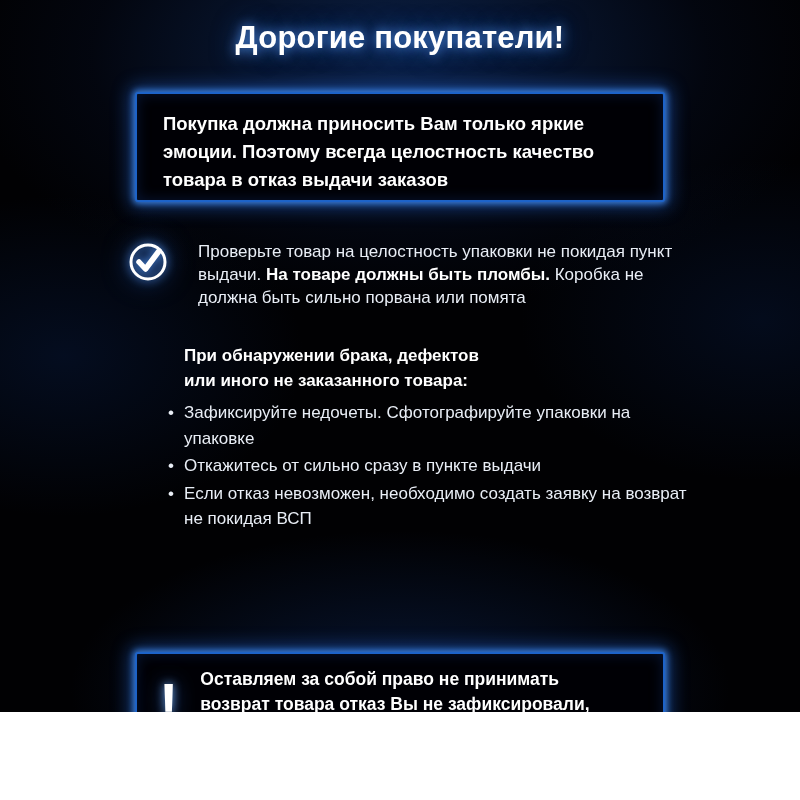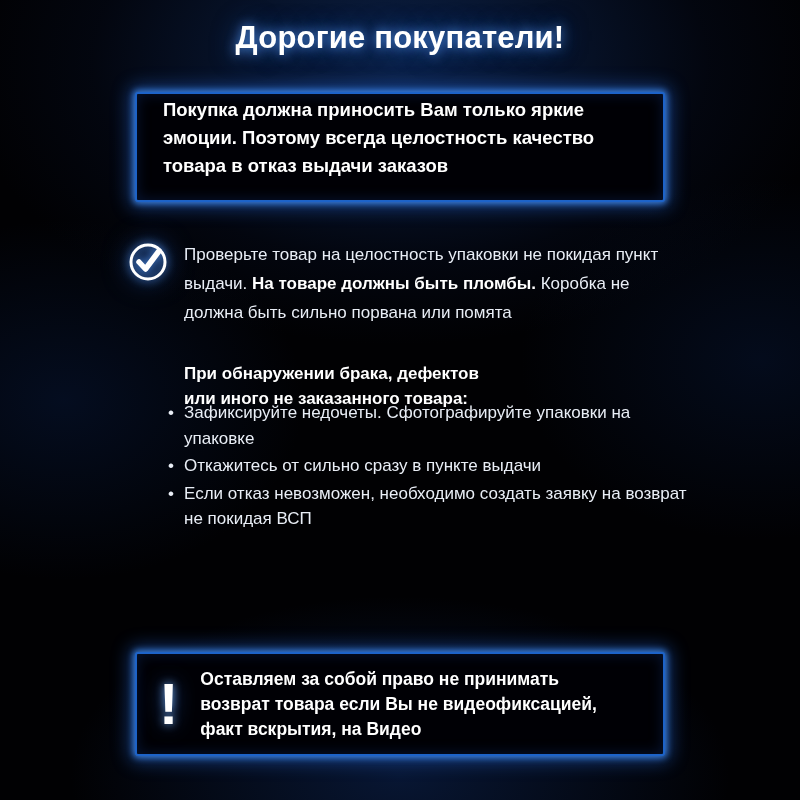--- a/index.html
+++ b/index.html
@@ -6,21 +6,21 @@
     margin: 0;
     padding: 0;
     background: #ffffff;
   }
   body {
     font-family: "Liberation Sans", sans-serif;
   }
   .poster {
     position: relative;
     width: 800px;
-    height: 800px;
+    height: 712px;
     background:
       radial-gradient(ellipse 70% 45% at 50% 8%, rgba(20,60,130,0.55) 0%, rgba(8,20,50,0.25) 55%, rgba(0,0,0,0) 78%),
       radial-gradient(ellipse 55% 30% at 50% 97%, rgba(16,48,110,0.45) 0%, rgba(0,0,0,0) 75%),
       radial-gradient(ellipse 40% 30% at 8% 50%, rgba(10,35,85,0.35) 0%, rgba(0,0,0,0) 75%),
       radial-gradient(ellipse 40% 30% at 95% 45%, rgba(10,35,85,0.30) 0%, rgba(0,0,0,0) 75%),
       #010103;
     overflow: hidden;
     box-sizing: border-box;
   }
   .title {
@@ -45,21 +45,21 @@
     box-shadow:
       0 0 6px 2px rgba(70,150,255,0.75),
       0 0 18px 6px rgba(40,110,230,0.45),
       inset 0 0 14px rgba(20,60,140,0.35);
   }
   .banner-top {
     top: 92px;
     left: 135px;
     width: 530px;
     height: 110px;
-    padding: 2px 22px 0 26px;
+    padding: 16px 22px 0 26px;
   }
   .banner-top .txt {
     color: #ffffff;
     font-size: 18.5px;
     font-weight: bold;
     line-height: 28px;
   }
 
   .banner-bottom {
     top: 652px;
@@ -102,21 +102,22 @@
     padding-top: 2px;
   }
   .check {
     width: 40px;
     height: 40px;
     filter: drop-shadow(0 0 5px rgba(90,160,255,0.9)) drop-shadow(0 0 12px rgba(40,110,230,0.6));
   }
   .body-txt {
     color: #e9eef6;
     font-size: 17px;
-    line-height: 29px;
+    line-height: 23px;
+    margin-left: 14px;
   }
   .body-txt b { color: #ffffff; font-weight: bold; }
 
   .block1 { top: 240px; left: 128px; width: 560px; }
   .sub-head {
     margin-top: 34px;
     color: #ffffff;
     font-size: 17px;
     font-weight: bold;
     line-height: 25px;
@@ -191,19 +192,19 @@
       <span>Если отказ невозможен, необходимо создать заявку на возврат не покидая ВСП</span>
     </div>
   </div>
 
 
   <div class="banner banner-bottom">
     <div class="inner">
       <div class="excl">!</div>
       <div class="txt">
         <div>Оставляем за собой право не принимать</div>
-        <div>возврат товара если Вы не видеофиксацией,</div>
+        <div>возврат товара отказ Вы не зафиксировали,</div>
         <div>факт вскрытия, на Видео</div>
       </div>
     </div>
   </div>
 
 </div>
 
 </body></html>

